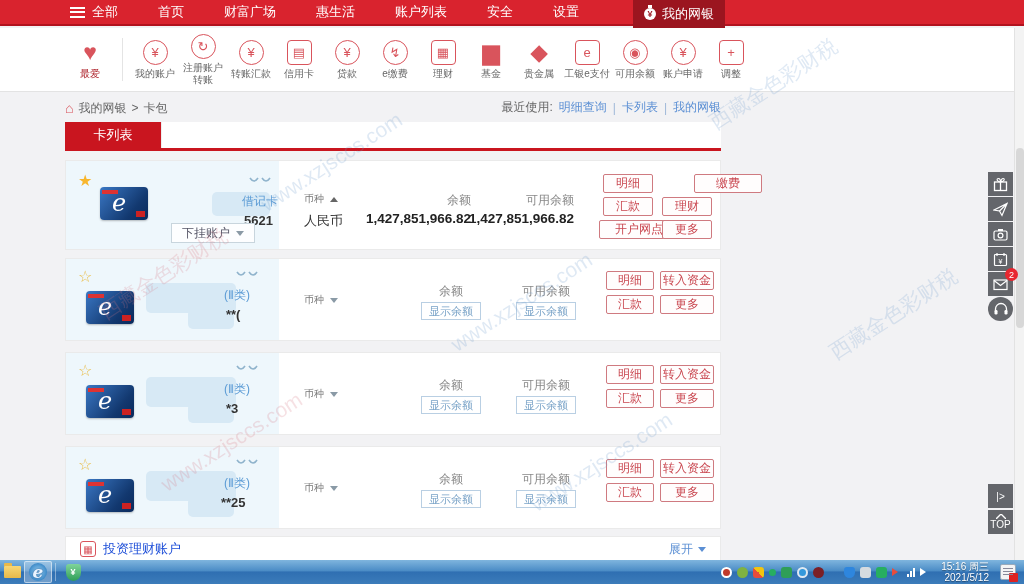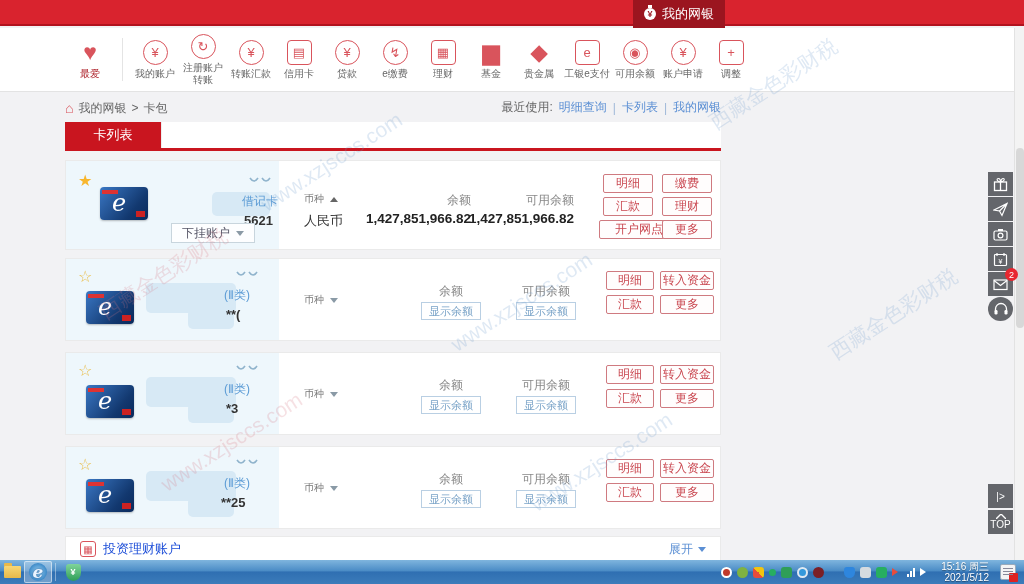--- a/index.html
+++ b/index.html
@@ -135,20 +135,36 @@
 
 <div class="wm" style="left:250px; top:150px;">www.xzjsccs.com</div>
 <div class="wm" style="left:700px; top:70px;">西藏金色彩财税</div>
 <div class="wm" style="left:440px; top:290px;">www.xzjsccs.com</div>
 <div class="wm" style="left:820px; top:300px;">西藏金色彩财税</div>
 <div class="wm" style="left:520px; top:450px;">www.xzjsccs.com</div>
 <div class="wm red" style="left:90px; top:260px;">西藏金色彩财税</div>
 <div class="wm red" style="left:150px; top:430px;">www.xzjsccs.com</div>
 
 <div class="topnav">
+  <div class="navlist">
+    <div class="nav-item">
+      <span class="hamburger">
+          <i></i>
+          <i></i>
+          <i></i>
+        </span>
+      <span>全部</span>
+    </div>
+    <div class="nav-item">首页</div>
+    <div class="nav-item">财富广场</div>
+    <div class="nav-item">惠生活</div>
+    <div class="nav-item">账户列表</div>
+    <div class="nav-item">安全</div>
+    <div class="nav-item">设置</div>
+  </div>
   <div class="mybank">
     <span class="bag">¥</span>
     <span>我的网银</span>
   </div>
 </div>
 
 <div class="toolbar">
   <div class="titem fav">
     <span class="tico nob">♥</span>
     <span class="lbl">最爱</span>
@@ -249,21 +265,21 @@
   <div class="curlab" style="left:238px; top:31px;">
     <span>币种</span>
     <span class="caret-u"></span>
   </div>
   <div class="curval" style="left:238px; top:51px;">人民币</div>
   <div class="mlab" style="left:300px; top:31px; width:105px; text-align:right;">余额</div>
   <div class="mval" style="left:280px; top:50px; width:125px; text-align:right;">1,427,851,966.82</div>
   <div class="mlab" style="left:420px; top:31px; width:88px; text-align:right;">可用余额</div>
   <div class="mval" style="left:390px; top:50px; width:118px; text-align:right;">1,427,851,966.82</div>
   <div class="abtn" style="left:537px; top:13px; width:50px;">明细</div>
-  <div class="abtn" style="left:596px; top:13px; width:50px;">缴费</div>
+  <div class="abtn" style="left:628px; top:13px; width:68px;">缴费</div>
   <div class="abtn" style="left:537px; top:36px; width:50px;">汇款</div>
   <div class="abtn" style="left:596px; top:36px; width:50px;">理财</div>
   <div class="abtn" style="left:533px; top:59px; width:80px;">开户网点</div>
   <div class="abtn" style="left:596px; top:59px; width:50px;">更多</div>
 </div>
 
 <div class="crow" style="top:258px; height:83px;">
   <div class="panel">
     <span class="star-o">☆</span>
     <div class="minicard" style="left:20px; top:32px;">

